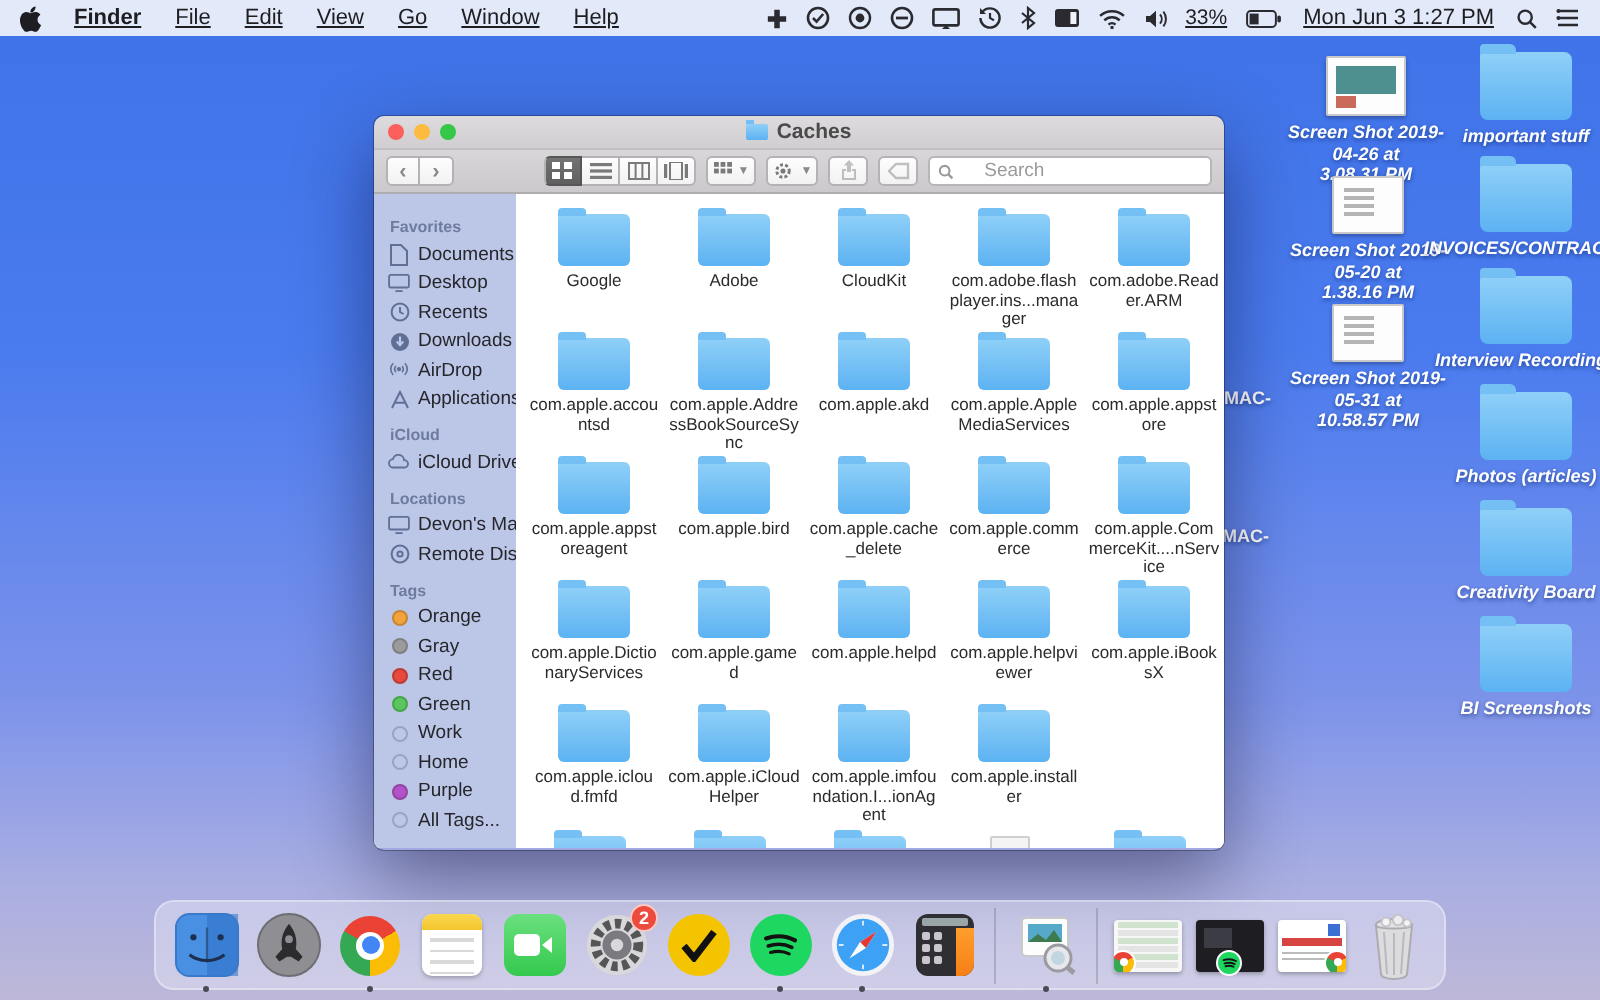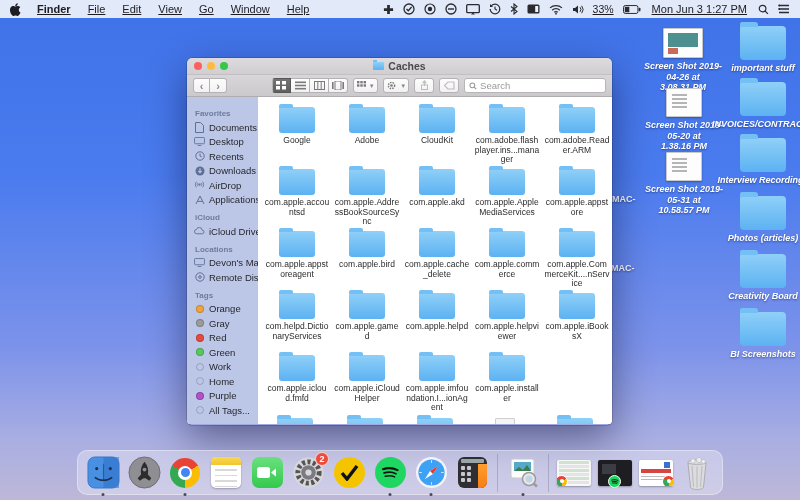--- a/index.html
+++ b/index.html
@@ -58,21 +58,21 @@
   .navgrp .tbtn:first-child { border-radius:3px 0 0 3px; }
   .navgrp .tbtn:last-child { border-radius:0 3px 3px 0; border-left:none; }
   .seg { display:flex; }
   .seg .tbtn { width:19px; border-radius:0; border-left:none; }
   .seg .tbtn:first-child { border-radius:3px 0 0 3px; border-left:1px solid #b4b2b4; }
   .seg .tbtn:last-child { border-radius:0 3px 3px 0; }
   .seg .sel { background:linear-gradient(180deg,#737373,#5f5f5f); color:#fff; border-color:#565656; }
   .drop { width:28px; gap:3px; }
   .chev { font-size:6px; color:#8a8a8a; }
   .searchbox { margin-left:auto; width:156px; height:15px; background:#fff; border:1px solid #b7b5b7;
-    border-radius:3px; display:flex; align-items:center; padding:0 4px; gap:3px; }
+    border-radius:3px; display:flex; align-items:center; padding:0 4px; gap:15px; }
   .searchbox .ph { font-size:9.5px; color:#9a9a9a; }
   .wbody { display:flex; height:calc(367px - 40px); background:#fff; }
   .sidebar { width:71px; background:#bcc7e7; padding:6px 0 0 7px; overflow:hidden; flex:none; }
   .sb-title { font-size:8px; font-weight:bold; color:#6e7a9e; margin:6px 0 2px 1px; }
   .sb-item { display:flex; align-items:center; gap:4px; height:14.5px; font-size:9.5px; color:#26262c; cursor:default; white-space:nowrap; }
   .sb-ic { width:11px; display:flex; justify-content:center; flex:none; }
   .tagdot { width:8px; height:8px; border-radius:50%; border:1px solid rgba(0,0,0,0.18); flex:none; }
   .content { flex:1; position:relative; overflow:hidden; background:#fff; }
   .grid { display:flex; flex-wrap:wrap; padding:10px 0 0 4px; }
   .cell { width:70px; height:62px; display:flex; flex-direction:column; align-items:center; cursor:default; }
@@ -576,21 +576,21 @@
           <div class="cell">
               <div class="ffold"></div>
               <div class="flabel">com.apple.commerce</div>
             </div>
           <div class="cell">
               <div class="ffold"></div>
               <div class="flabel">com.apple.CommerceKit....nService</div>
             </div>
           <div class="cell">
               <div class="ffold"></div>
-              <div class="flabel">com.helpd.DictionaryServices</div>
+              <div class="flabel">com.apple.DictionaryServices</div>
             </div>
           <div class="cell">
               <div class="ffold"></div>
               <div class="flabel">com.apple.gamed</div>
             </div>
           <div class="cell">
               <div class="ffold"></div>
               <div class="flabel">com.apple.helpd</div>
             </div>
           <div class="cell">

